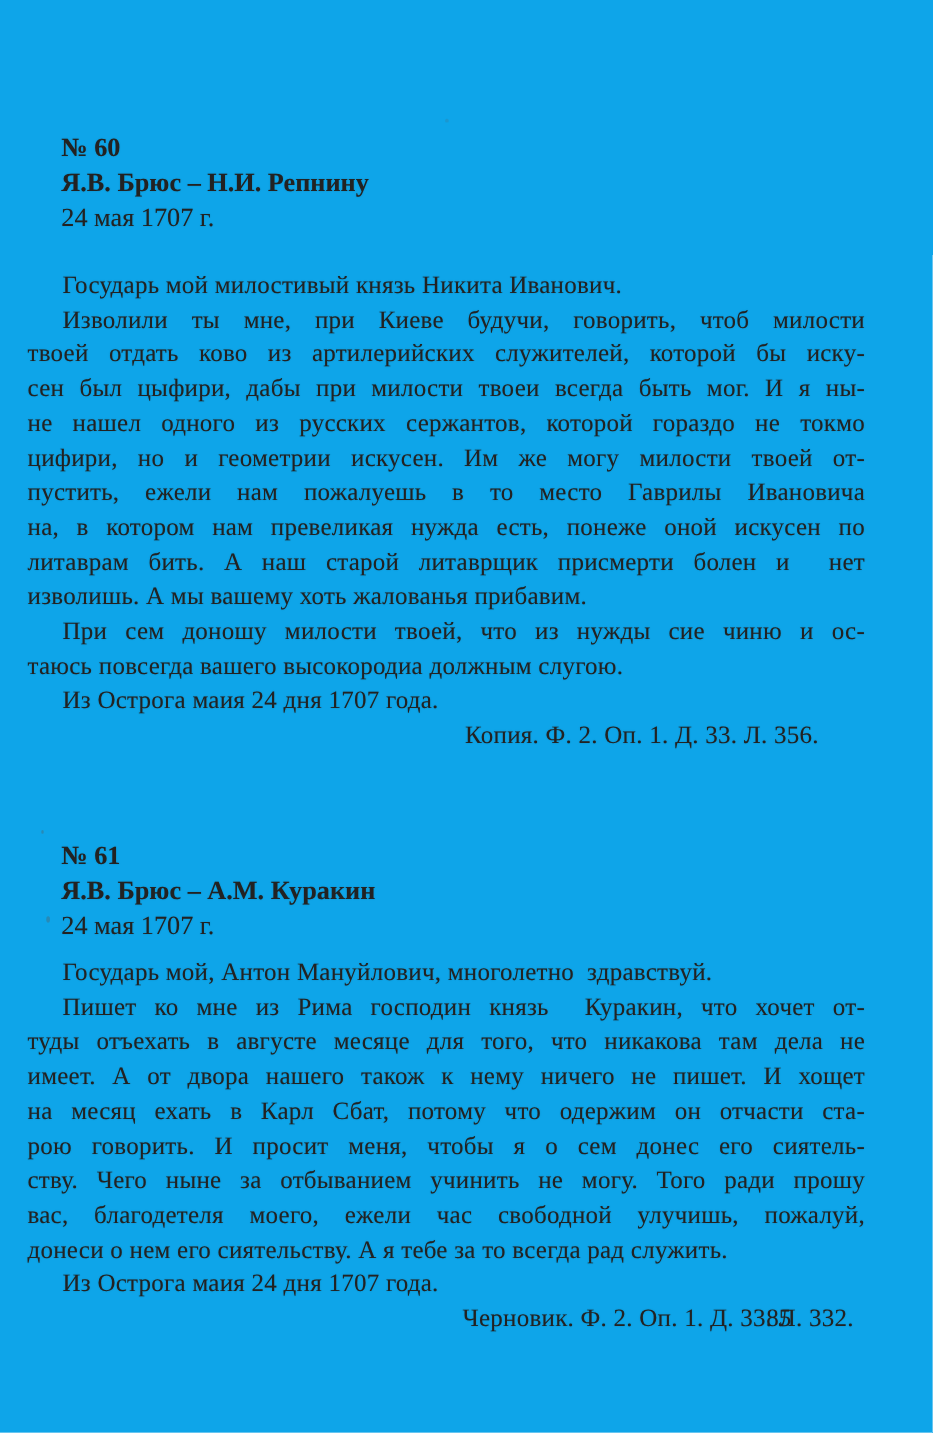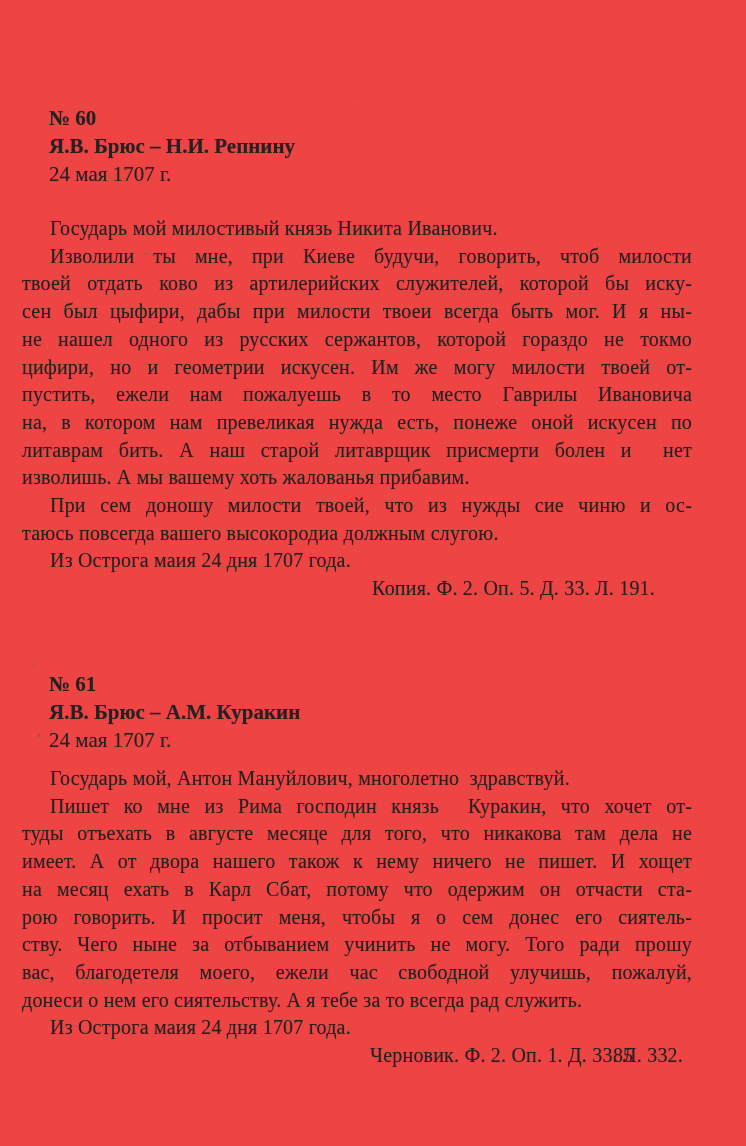--- a/index.html
+++ b/index.html
@@ -7,21 +7,21 @@
   body {
     background: #fdfdfc;
     font-family: "Liberation Serif", "DejaVu Serif", serif;
     color: #222222;
     overflow: hidden;
   }
   .page {
     position: relative;
     width: 746px;
     height: 1146px;
-    background: #ef4444;
+    background: #0ea5e9;
   }
   .letter {
     position: absolute;
     left: 22px;
     width: 670px;
     font-size: 20px;
     text-shadow: 0 0 1px rgba(40,40,40,0.35);
   }
   .letter-1 { top: 104px; }
   .letter-2 { top: 670px; }
@@ -89,21 +89,21 @@
         <div class="line">сен был цыфири, дабы при милости твоеи всегда быть мог. И я ны-</div>
         <div class="line">не нашел одного из русских сержантов, которой гораздо не токмо</div>
         <div class="line">цифири, но и геометрии искусен. Им же могу милости твоей от-</div>
         <div class="line">пустить, ежели нам пожалуешь в то место Гаврилы Ивановича</div>
         <div class="line">на, в котором нам превеликая нужда есть, понеже оной искусен по</div>
         <div class="line">литаврам бить. А наш старой литаврщик присмерти болен и&nbsp; нет</div>
         <div class="line left">изволишь. А мы вашему хоть жалованья прибавим.</div>
         <div class="line indent">При сем доношу милости твоей, что из нужды сие чиню и ос-</div>
         <div class="line left">таюсь повсегда вашего высокородиа должным слугою.</div>
         <div class="line indent left">Из Острога маия 24 дня 1707 года.</div>
-        <div class="line right cite1">Копия. Ф. 2. Оп. 5. Д. 33. Л. 191.</div>
+        <div class="line right cite1">Копия. Ф. 2. Оп. 1. Д. 33. Л. 356.</div>
       </div>
   </section>
 
   <section class="letter letter-2">
     <div class="heading">
       <div class="num">№ 61</div>
       <div class="title">Я.В. Брюс – А.М. Куракин</div>
       <div class="date">24 мая 1707 г.</div>
     </div>
     <div class="body">

